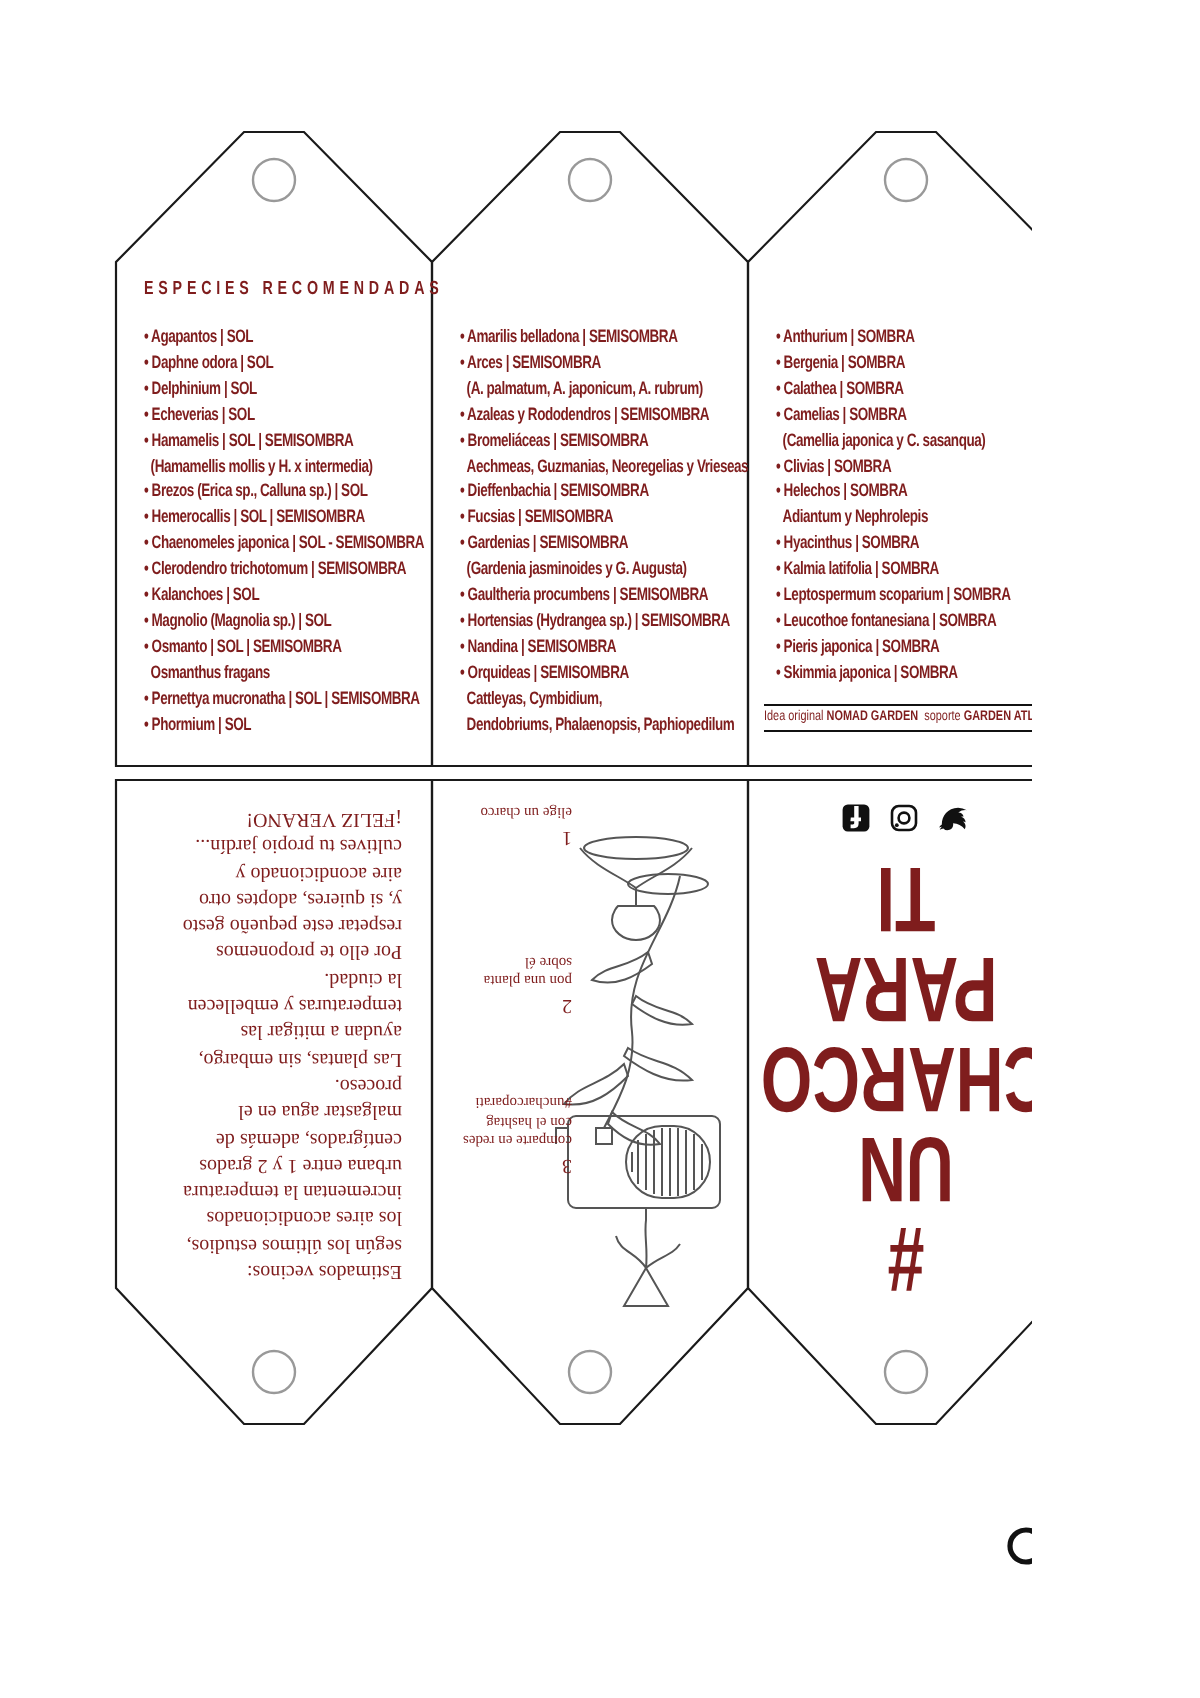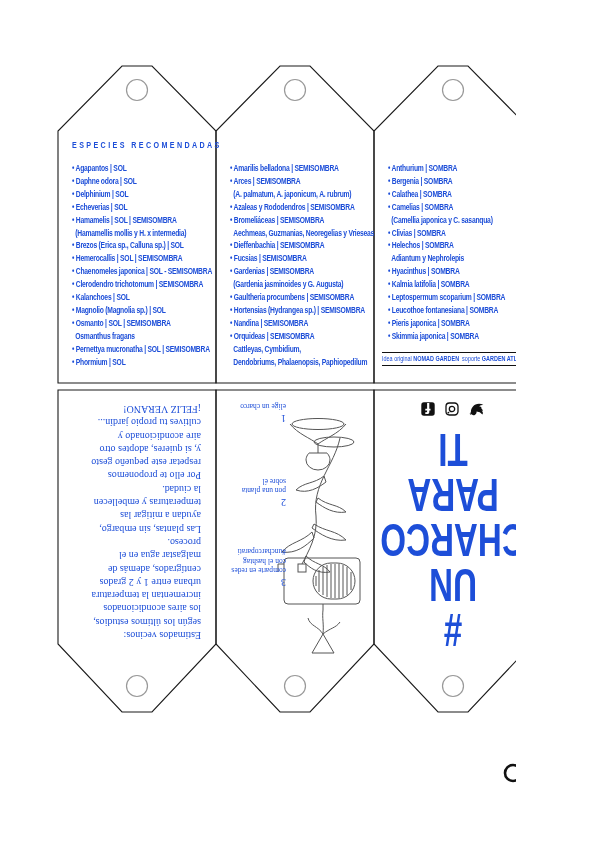--- a/index.html
+++ b/index.html
@@ -1,17 +1,17 @@
 <!DOCTYPE html>
 <html><head>
 <meta charset="utf-8">
 <style>
   html,body{margin:0;padding:0;background:#fff;}
   .page{position:relative;width:516px;height:849px;background:#ffffff;
-        font-family:"Liberation Sans",sans-serif;color:#1d4ed8;overflow:hidden;}
+        font-family:"Liberation Sans",sans-serif;color:#7f1d1d;overflow:hidden;}
   .bgsvg{position:absolute;left:0;top:0;}
   .pre{white-space:pre-wrap;}
   
   .species{position:absolute;width:205px;transform:scaleX(0.75);transform-origin:0 0;}
   .sp-title{font-weight:bold;font-size:9.5px;letter-spacing:3.2px;margin-bottom:12px;white-space:pre;}
   .sp-list{font-weight:bold;font-size:9px;line-height:12.9px;letter-spacing:-0.3px;}
   .t1{left:72px;top:139px;}
   .t2{left:230px;top:162px;}
   .t3{left:388px;top:162px;}
   .credit{position:absolute;left:382px;top:352px;width:142px;

